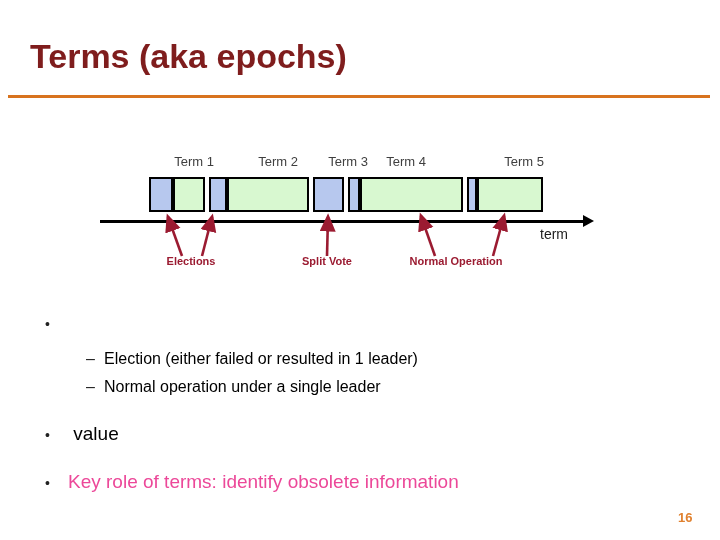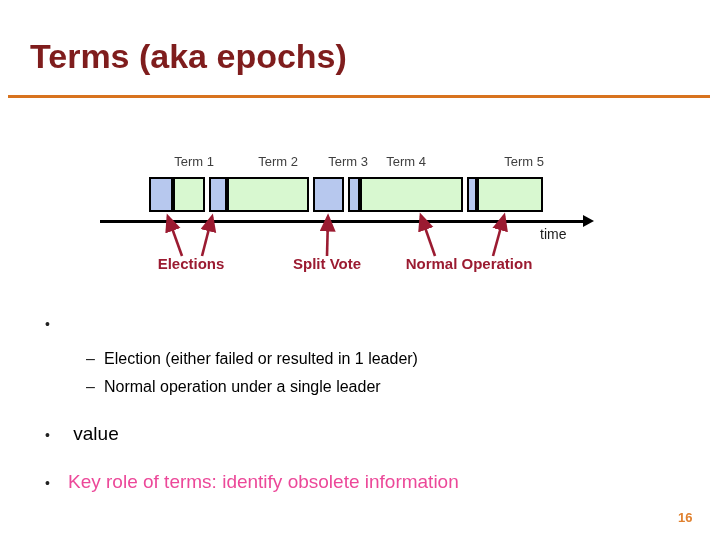--- a/index.html
+++ b/index.html
@@ -47,26 +47,26 @@
     border-bottom: 6px solid transparent;
   }
   .time-label {
     left: 540px; top: 226px; font-size: 14px; color: #1c1c1c;
   }
 
   svg.arrow-layer { left: 0; top: 0; width: 720px; height: 300px; pointer-events: none; }
 
   .annot {
     top: 255px; height: 17px;
-    font-size: 15px; font-weight: bold; color: #9b1b31;
+    font-size: 11px; font-weight: bold; color: #9b1b31;
     text-align: center; white-space: nowrap;
   }
   .annot-elections { left: 141px; width: 100px; }
   .annot-splitvote { left: 277px; width: 100px; }
-  .annot-normalop  { left: 389px; width: 160px; }
+  .annot-normalop  { left: 376px; width: 160px; }
 
   
   .line { display: flex; align-items: baseline; white-space: pre; }
   .l1 { left: 45px; font-size: 19px; color: #000; }
   .l1 .glyph { width: 23px; font-size: 14px; color: #222; }
   .l2 { left: 86px; font-size: 16px; color: #000; }
   .l2 .glyph { width: 18px; font-size: 16px; color: #222; }
   .b1   { top: 316px; }
   .sub1 { top: 350px; }
   .sub2 { top: 378px; }
@@ -106,21 +106,21 @@
   <div class="seg election" style="width:12px"></div>
   <div class="seg normal" style="width:103px"></div>
 </div>
 <div class="abs term-box" style="left:467px">
   <div class="seg election" style="width:10px"></div>
   <div class="seg normal" style="width:66px"></div>
 </div>
 
 <div class="abs timeline-line"></div>
 <div class="abs timeline-head"></div>
-<div class="abs time-label">time</div>
+<div class="abs time-label">term</div>
 
 <svg class="abs arrow-layer" viewBox="0 0 720 300">
   <defs>
     <marker id="ah" markerWidth="8" markerHeight="8" refX="5.6" refY="3.1" orient="auto">
       <path d="M0,0 L7,3.1 L0,6.2 z" fill="#9b1b31"></path>
     </marker>
   </defs>
   <g stroke="#9b1b31" stroke-width="2.6" fill="none">
     <line x1="182" y1="256" x2="168" y2="217" marker-end="url(#ah)"></line>
     <line x1="202" y1="256" x2="212" y2="217" marker-end="url(#ah)"></line>

